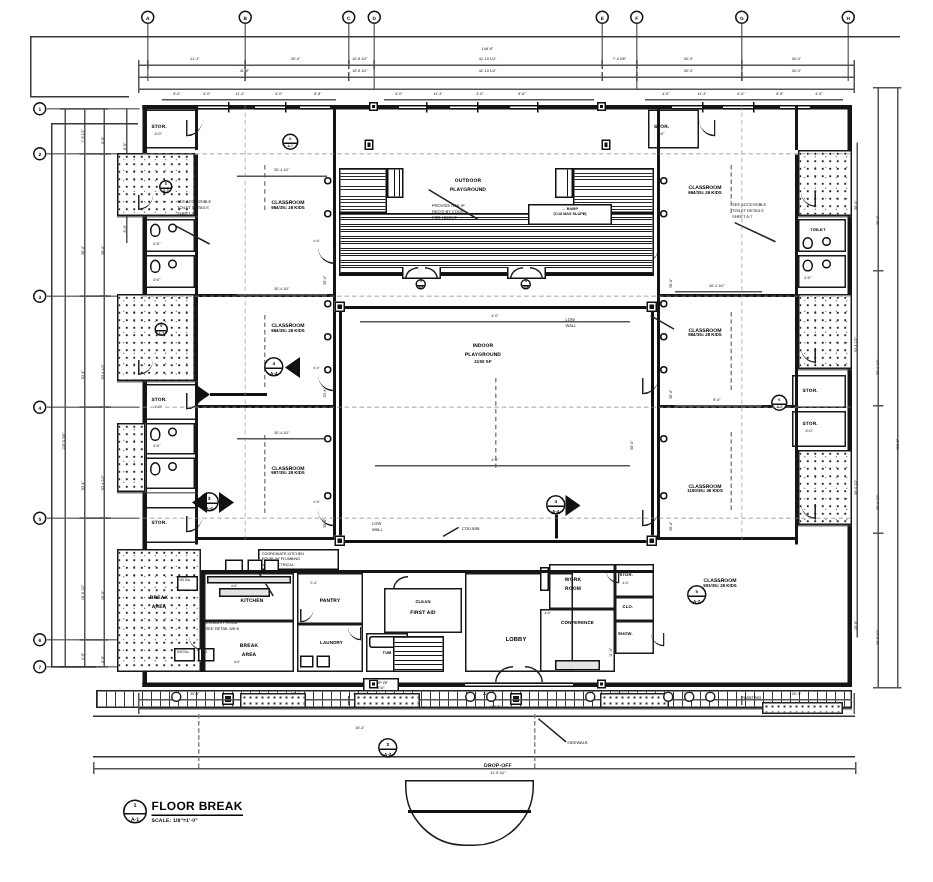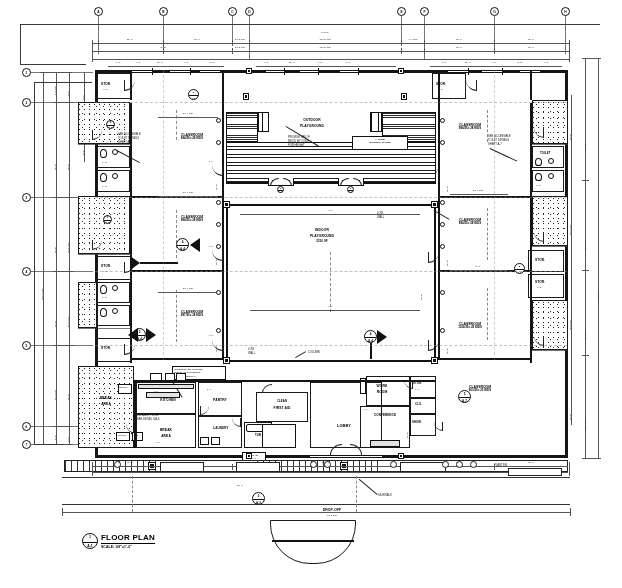--- a/index.html
+++ b/index.html
@@ -724,21 +724,21 @@
   </div>
 
   <div class="ln h dim" style="left:62px;top:512px;width:508px;"></div>
   <div class="ln v dim" style="left:62px;top:508px;height:8px;"></div>
   <div class="ln v dim" style="left:570px;top:508px;height:8px;"></div>
 
   <div class="cal" style="left:82px;top:533px;width:16px;height:16px;">
     <i style="height:7.5px;line-height:7.8px;font-size:3.6px;">1</i>
     <b style="height:7.5px;line-height:7.6px;font-size:3.4px;">A-1</b>
   </div>
-  <div class="tb-title" style="left:101px;top:533px;">FLOOR PLAN</div>
+  <div class="tb-title" style="left:101px;top:533px;">FLOOR BREAK</div>
   <div class="tb-scale" style="left:101px;top:545px;">SCALE: 1/8"=1'-0"</div>
 
   <div class="ln h thin" style="left:20px;top:24px;width:580px;"></div>
   <div class="ln v thin" style="left:20px;top:24px;height:40px;"></div>
   <div class="ln h thin" style="left:20px;top:64px;width:66px;"></div>
 
   <div class="ln h thin" style="left:34px;top:82px;width:58px;"></div>
   <div class="ln v thin" style="left:34px;top:82px;height:362px;"></div>
   <div class="ln h thin" style="left:34px;top:444px;width:30px;"></div>
 

